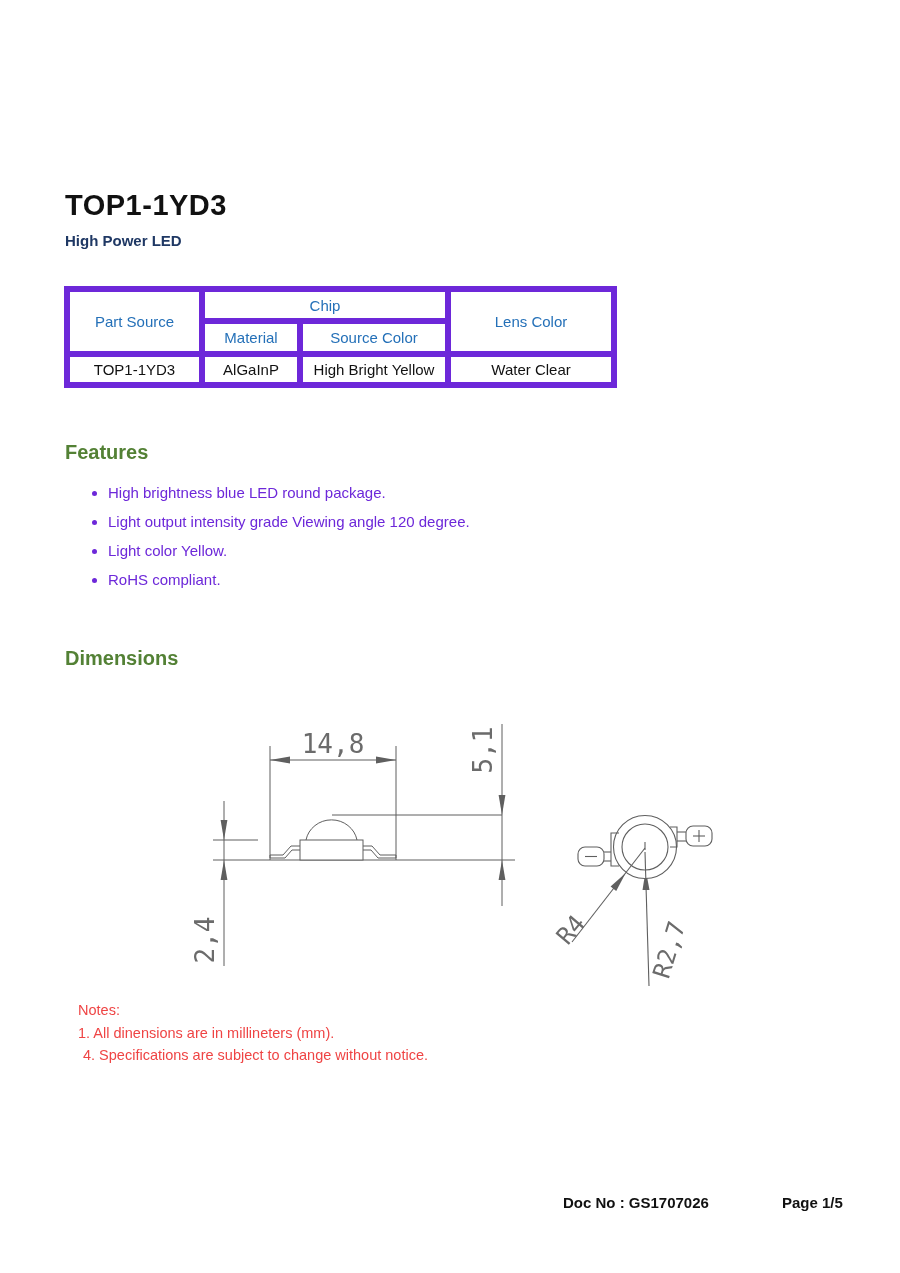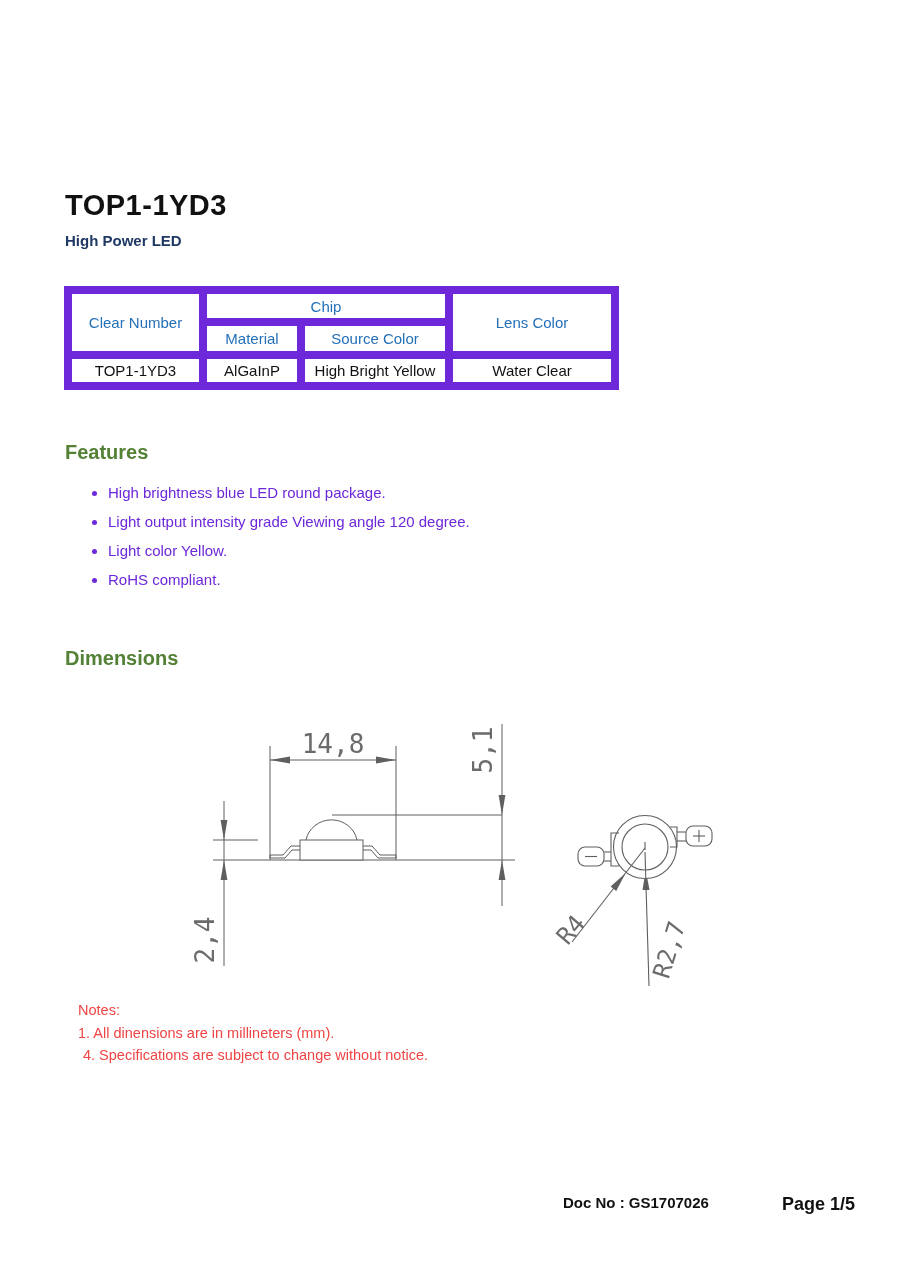--- a/index.html
+++ b/index.html
@@ -8,21 +8,21 @@
     position:relative; width:900px; height:1273px; background:#ffffff;
     font-family:"Liberation Sans", sans-serif; color:#000; overflow:hidden;
   }
   .abs { position:absolute; }
 
   .doc-title { left:65px; top:189px; font-size:29px; font-weight:bold; color:#111; letter-spacing:0.5px; }
   .doc-subtitle { left:65px; top:232px; font-size:15px; font-weight:bold; color:#1F3864; }
 
   table.spec { left:64px; top:286px; border-collapse:collapse; table-layout:fixed; width:547px; }
   table.spec td {
-    border:8px solid #6d28d9; text-align:center; vertical-align:middle;
+    border:6px solid #6d28d9; text-align:center; vertical-align:middle;
     font-size:15px; padding:0 4px;
   }
   table.spec td.hdr { color:#2470B8; }
   table.spec tr.r1 td { height:32px; }
   table.spec tr.r2 td { height:33px; }
   table.spec tr.r3 td { height:31px; color:#111; }
 
   .section-heading { font-size:20px; font-weight:bold; color:#538135; }
   .features-heading { left:65px; top:441px; }
   .dimensions-heading { left:65px; top:647px; }
@@ -34,40 +34,40 @@
   .drawing text {
     font-family:"DejaVu Sans Mono", monospace; fill:#6b6b6b; stroke:none;
   }
   .dim-txt { font-size:26px; }
   .rad-txt { font-size:24px; }
 
   .notes { left:78px; top:999px; width:620px; font-size:14.5px; line-height:22.6px; color:#ef4444; }
   .notes .note-item-3 { padding-left:5px; }
 
   .footer-doc { left:563px; top:1194px; font-size:15px; font-weight:bold; color:#111; }
-  .footer-page { left:782px; top:1194px; font-size:18px; font-weight:bold; color:#111; }
+  .footer-page { left:782px; top:1194px; font-size:15px; font-weight:bold; color:#111; }
 </style>
 </head>
 <body>
 
 <div class="page">
 
   <div class="abs doc-title">TOP1-1YD3</div>
   <div class="abs doc-subtitle">High Power LED</div>
 
   <table class="spec abs">
     <colgroup>
       <col style="width:135px">
         <col style="width:98px">
         <col style="width:148px">
         <col style="width:166px">
     </colgroup>
     <tbody>
         <tr class="r1">
-      <td class="hdr" rowspan="2">Clear Number</td>
+      <td class="hdr" rowspan="2">Part Source</td>
       <td class="hdr" colspan="2">Chip</td>
       <td class="hdr" rowspan="2">Lens Color</td>
     </tr>
     <tr class="r2">
       <td class="hdr">Material</td>
       <td class="hdr">Source Color</td>
     </tr>
     <tr class="r3">
       <td>TOP1-1YD3</td>
       <td>AlGaInP</td>

